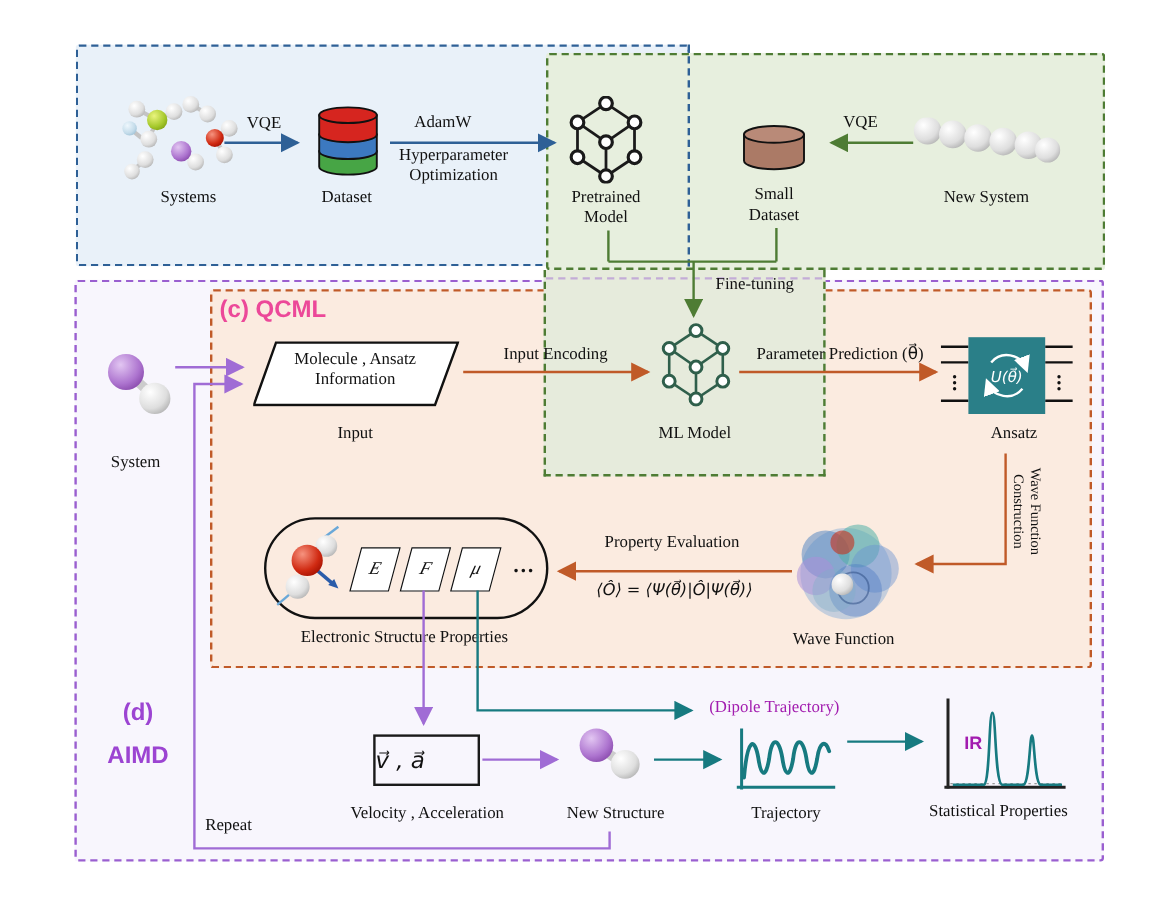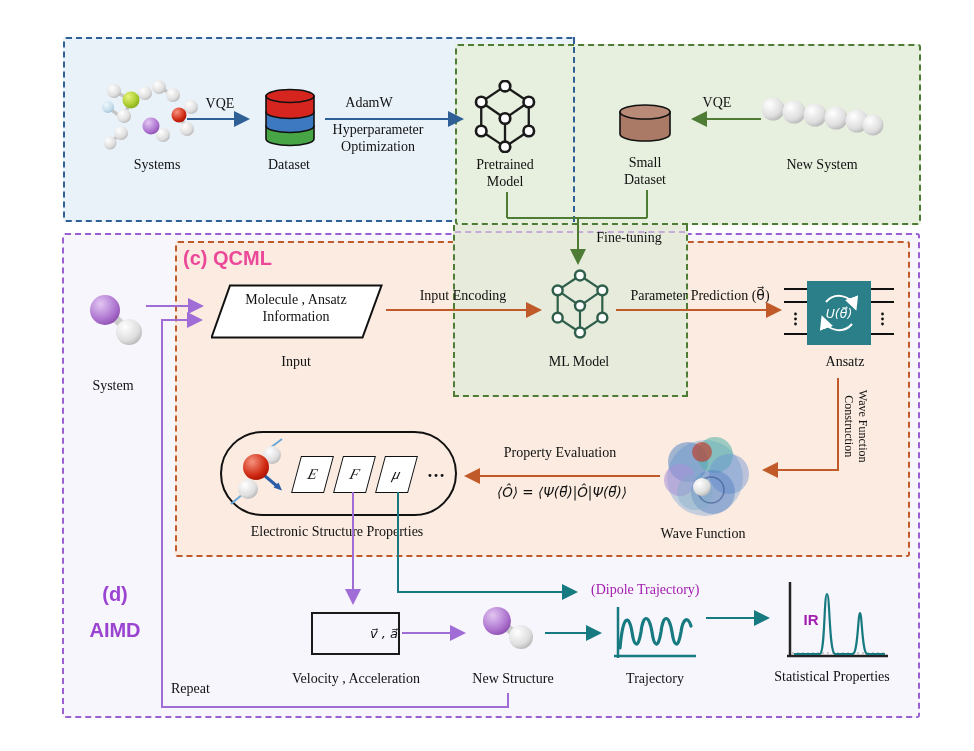--- a/index.html
+++ b/index.html
@@ -22,21 +22,21 @@
   .t-b{left:737px;top:54px;color:#4e7c34;}
   .t-c{left:183px;top:247px;color:#ec4899;}
   .t-d{left:78px;top:576px;width:74px;text-align:center;color:#9c44d2;line-height:1.8;}
   
   .lbl{position:absolute;font-size:14px;text-align:center;line-height:1.18;z-index:12;}
   .teal{color:#a21caf;}
   .math{font-family:"DejaVu Sans","DejaVu Serif",sans-serif;font-style:italic;}
   
   .stadium{position:absolute;left:220px;top:431px;width:233px;height:81px;border:2px solid #111;border-radius:44px;z-index:8;}
   .vabox{position:absolute;left:311px;top:612px;width:85px;height:39px;border:2px solid #1a1a1a;z-index:8;
-         display:flex;align-items:center;justify-content:flex-end;font-size:13px;}
+         display:flex;align-items:center;justify-content:flex-start;font-size:19px;}
   .pgram{position:absolute;width:31px;height:35px;background:#fff;border:1.6px solid #111;transform:skewX(-15deg);z-index:9;
          display:flex;align-items:center;justify-content:center;font-size:15px;font-style:italic;}
   .icon{position:absolute;z-index:9;}
   svg{display:block;}
   #connectors{position:absolute;left:0;top:0;z-index:20;pointer-events:none;}
   #defs-holder{position:absolute;width:0;height:0;overflow:hidden;}
 </style>
 </head>
 <body>
 

